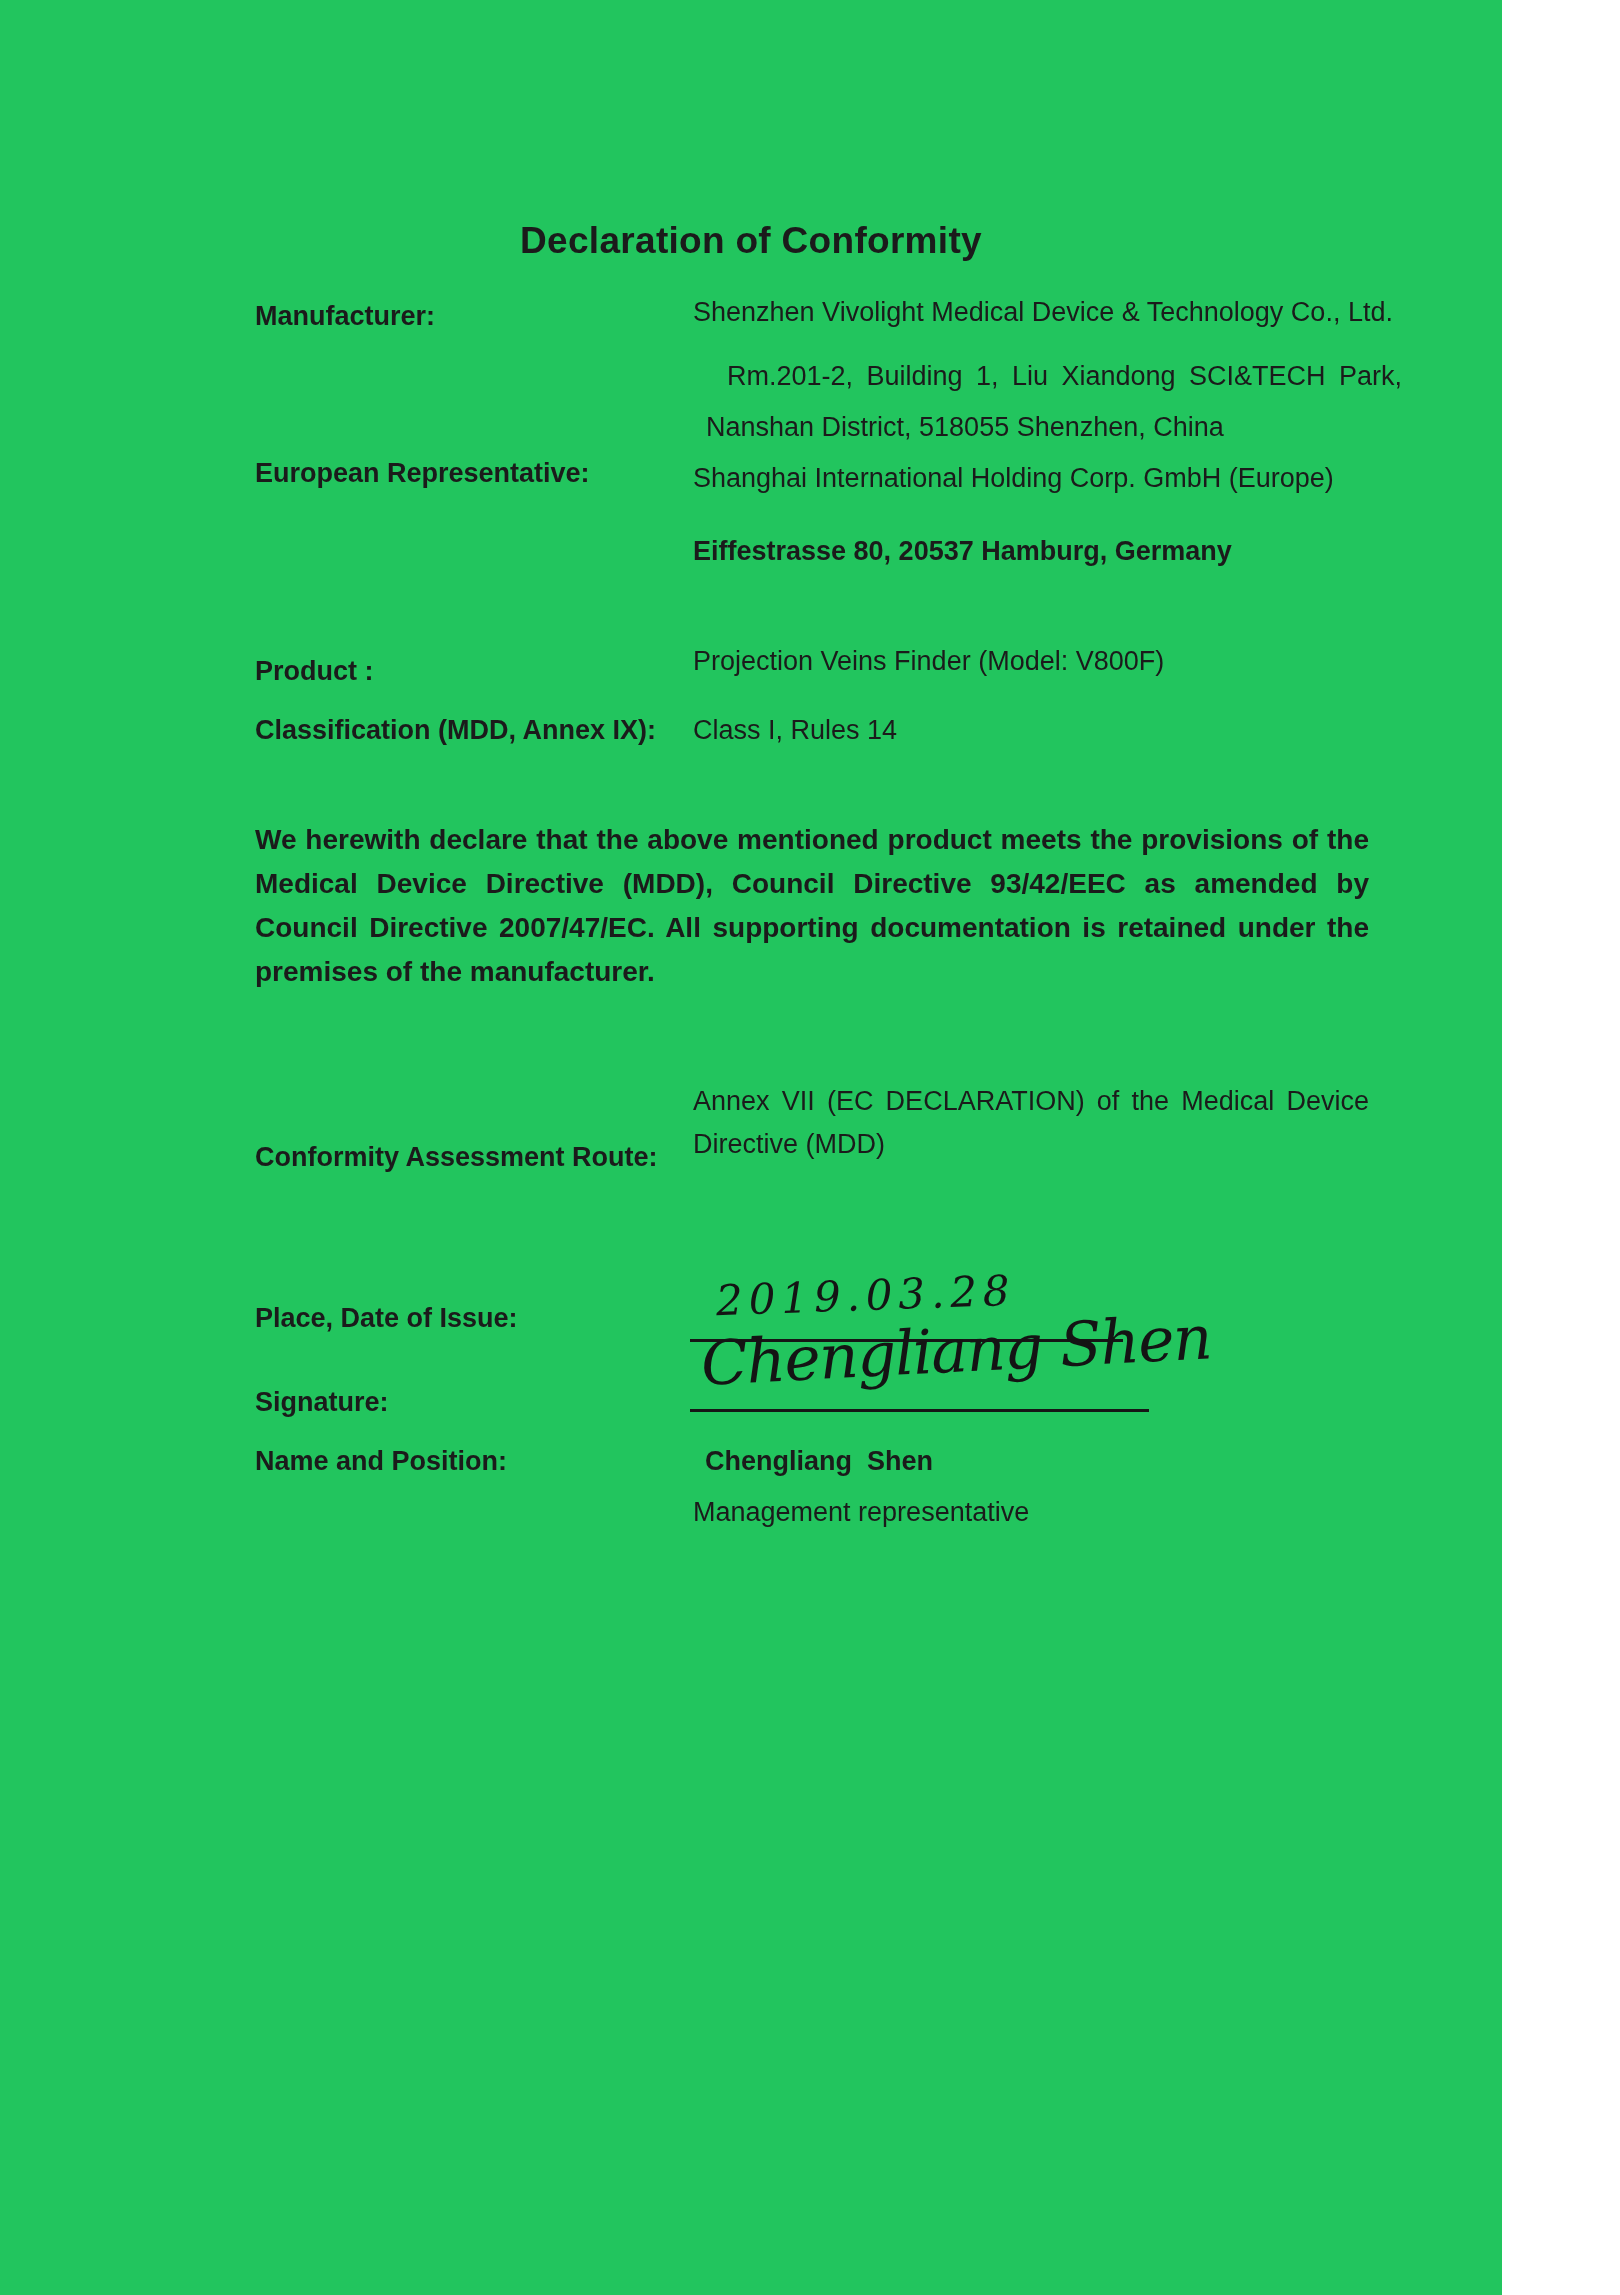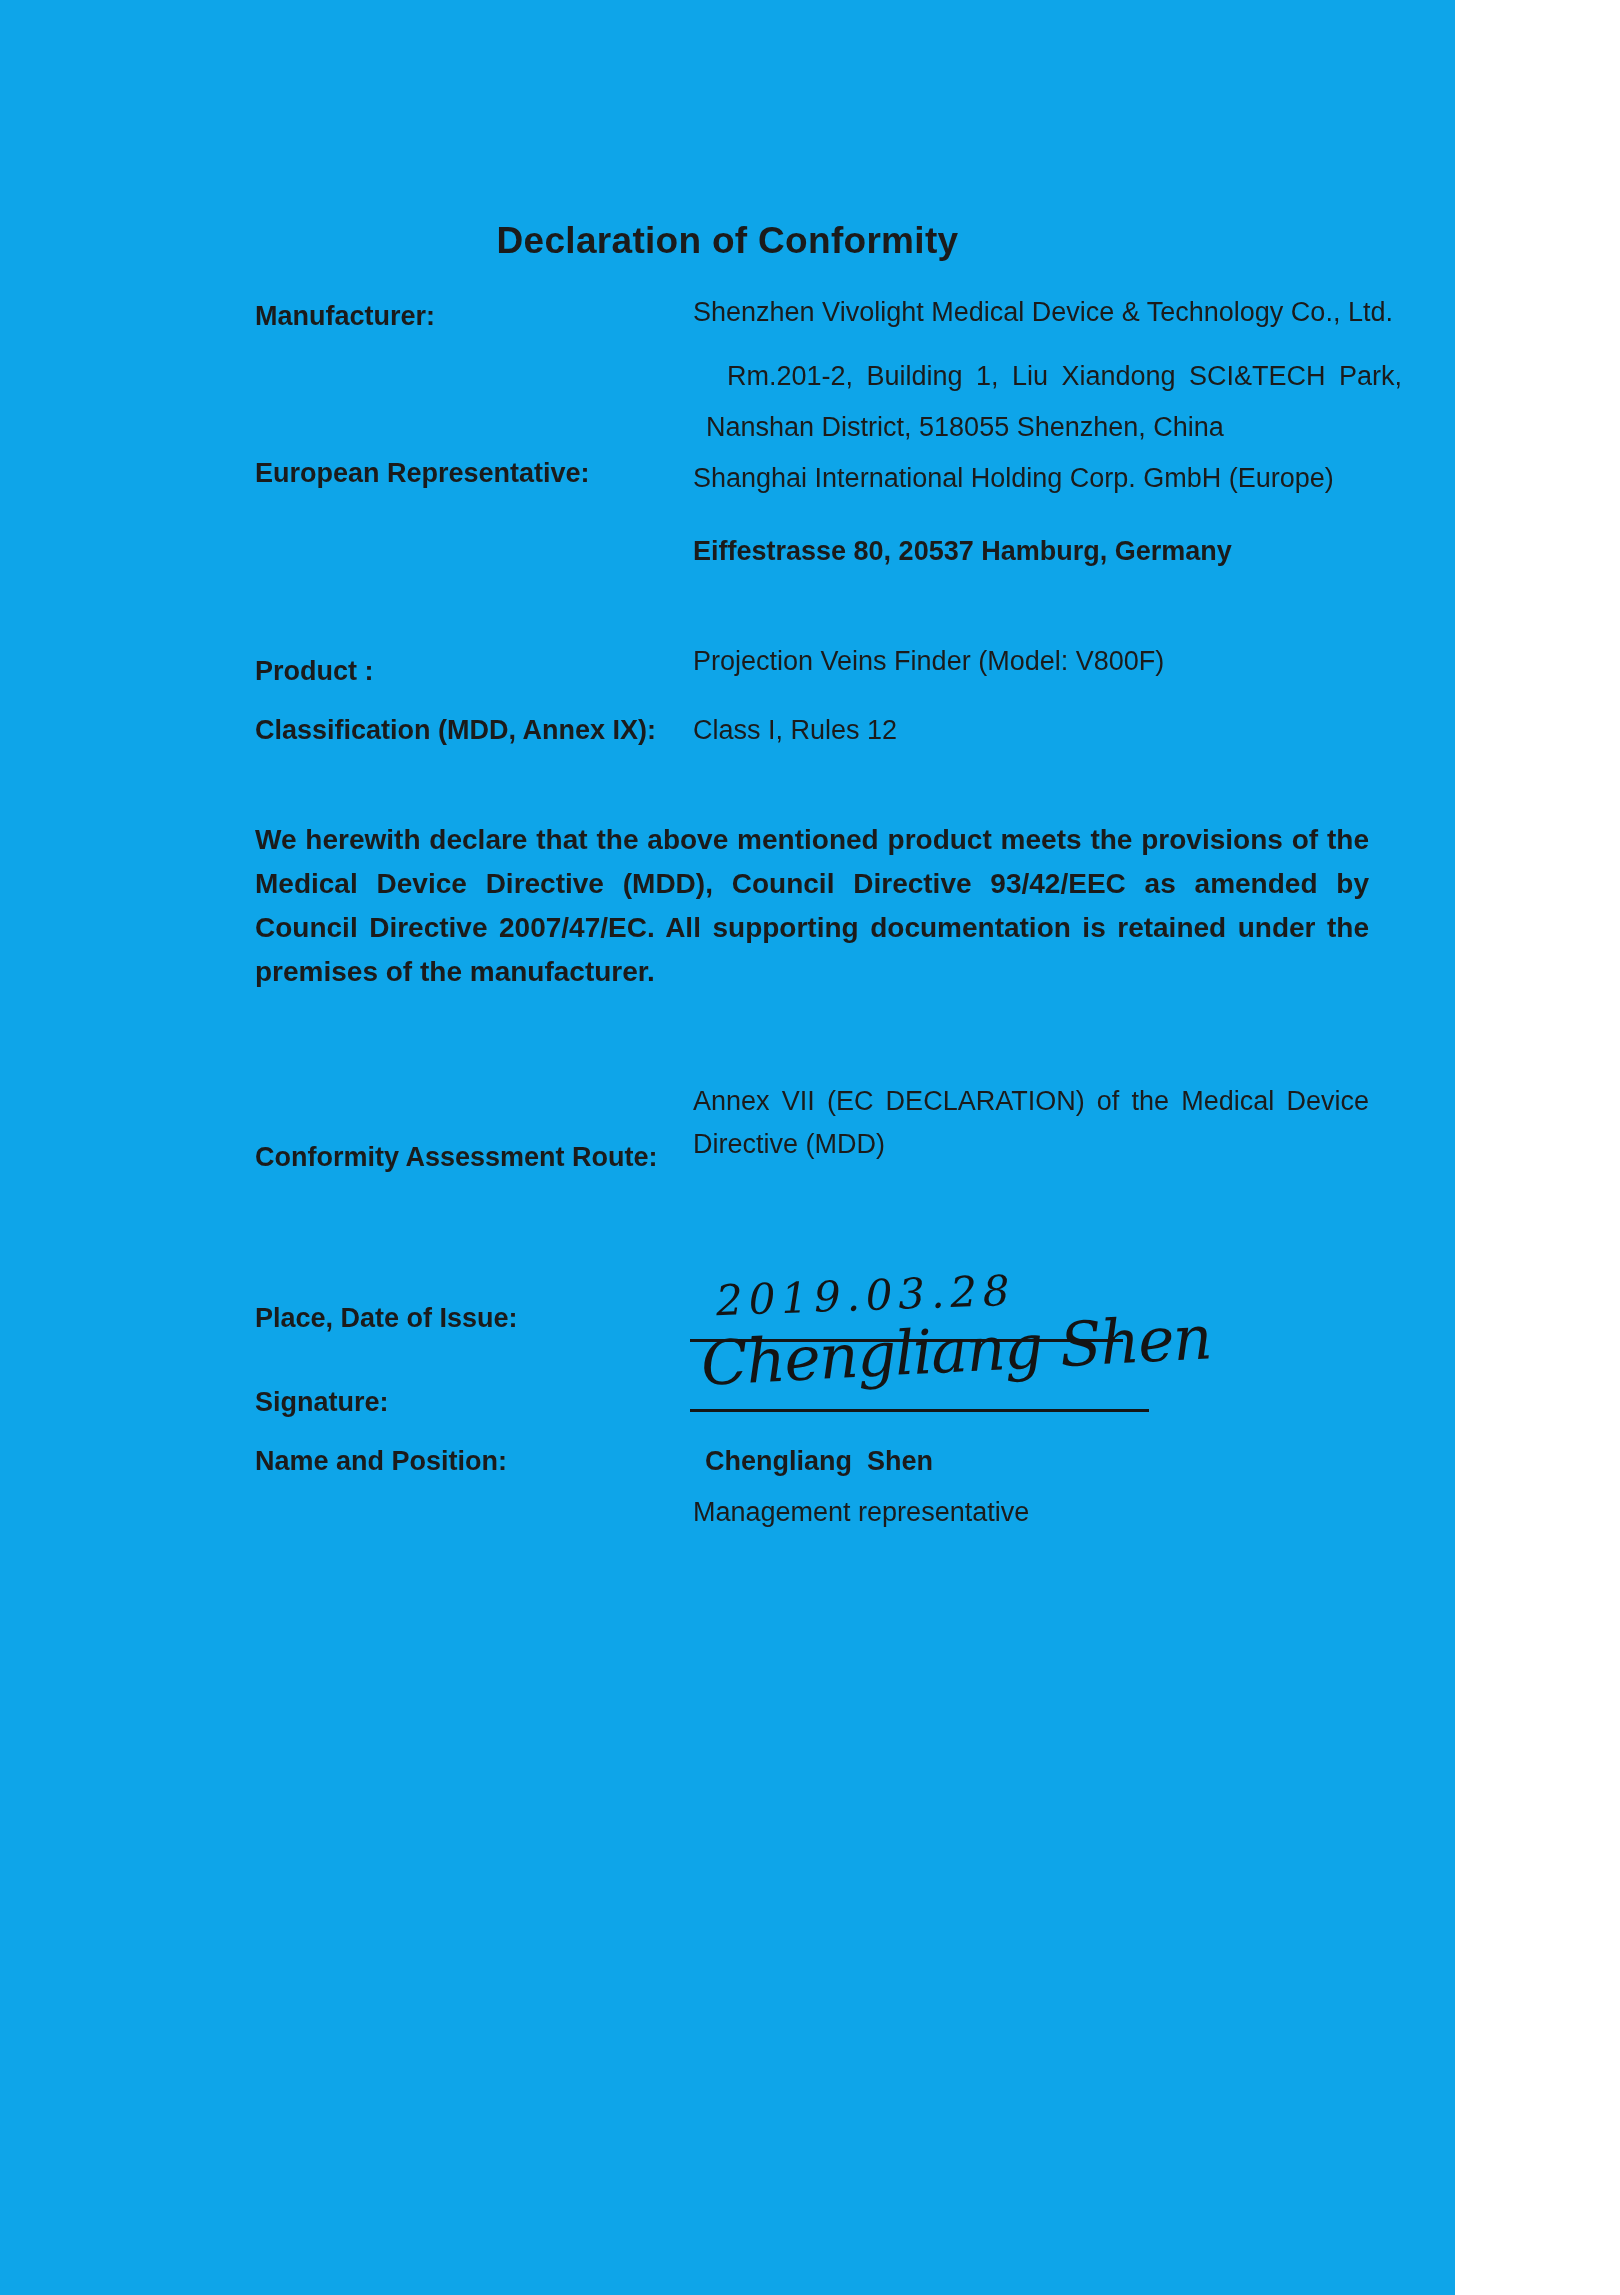--- a/index.html
+++ b/index.html
@@ -1,23 +1,24 @@
 <!DOCTYPE html>
 <html style="font-size:10.5px"><head>
 <meta charset="utf-8">
 <style>
   html, body { margin: 0; padding: 0; background: #ffffff; }
   .page {
     position: relative;
     width: 1455px;
     height: 2295px;
-    background: #0ea5e9;
+    background: #22c55e;
     font-family: "Liberation Sans", sans-serif;
     color: #1b1b1b;
     overflow: hidden;
+    padding-left: 47px;
   }
   .doc-title {
     position: absolute;
     top: 220px; left: 0; width: 100%;
     text-align: center;
     font-size: 37px;
     font-weight: bold;
     letter-spacing: 0.3px;
   }
   .line {
@@ -101,21 +102,21 @@
   <div class="line" style="left:693px; top:412px;margin-left:13px;">Nanshan District, 518055 Shenzhen, China</div>
 
   <div class="line label" style="left:255px; top:458px;">European Representative:</div>
   <div class="line" style="left:693px; top:463px;">Shanghai International Holding Corp. GmbH (Europe)</div>
   <div class="line" style="left:693px; top:536px;font-weight:bold;">Eiffestrasse 80, 20537 Hamburg, Germany</div>
 
   <div class="line label" style="left:255px; top:656px;">Product :</div>
   <div class="line" style="left:693px; top:646px;">Projection Veins Finder (Model: V800F)</div>
 
   <div class="line label" style="left:255px; top:715px;">Classification (MDD, Annex IX):</div>
-  <div class="line" style="left:693px; top:715px;">Class I, Rules 12</div>
+  <div class="line" style="left:693px; top:715px;">Class I, Rules 14</div>
 
   <div class="declaration-paragraph">We herewith declare that the above mentioned product meets the provisions of the Medical Device Directive (MDD), Council Directive 93/42/EEC as amended by Council Directive 2007/47/EC. All supporting documentation is retained under the premises of the manufacturer.</div>
 
   <div class="line label" style="left:255px; top:1142px;">Conformity Assessment Route:</div>
   <div class="conformity-value">Annex VII (EC DECLARATION) of the Medical Device Directive (MDD)</div>
 
   <div class="line label" style="left:255px; top:1303px;">Place, Date of Issue:</div>
   <div class="handwriting-date">2019.03.28</div>
   <div class="rule rule-date"></div>
 

